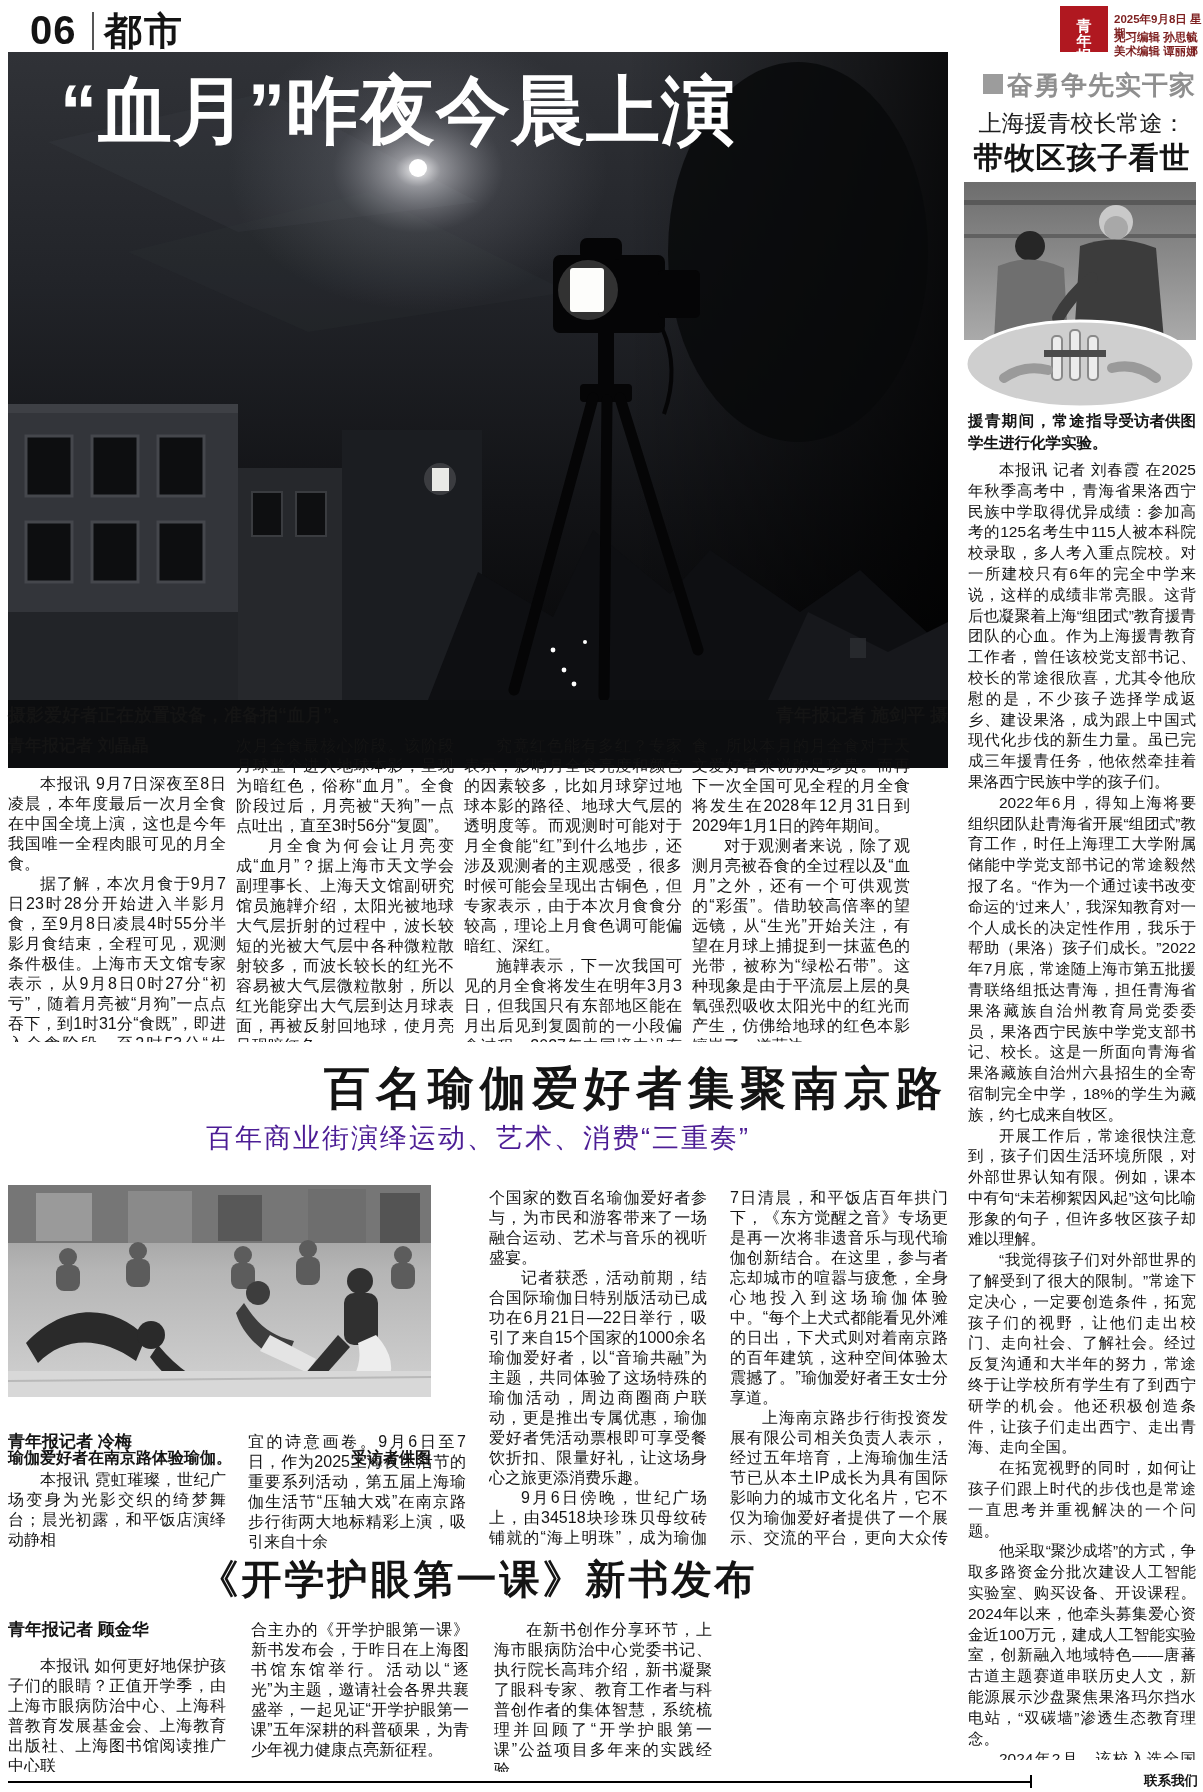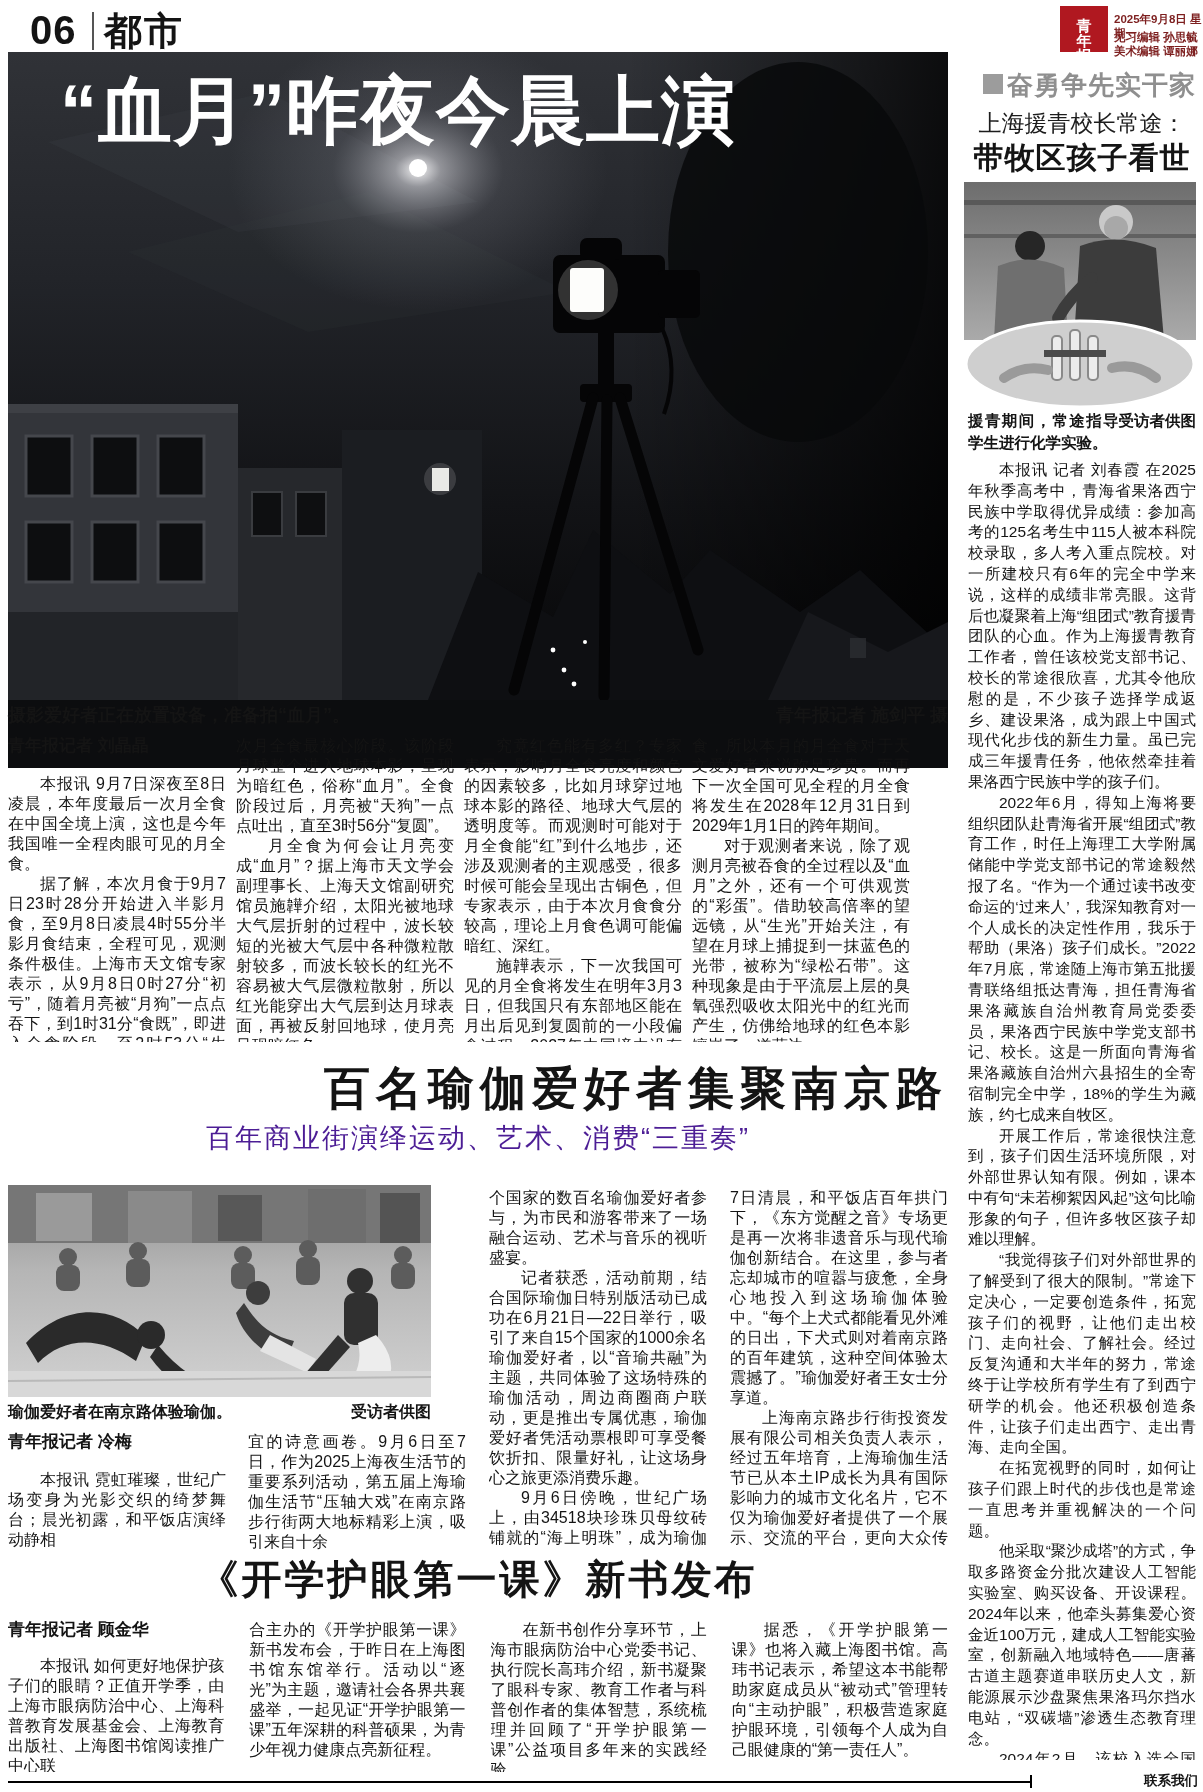--- a/index.html
+++ b/index.html
@@ -27,21 +27,21 @@
   .byline{font-size:17px;font-weight:bold;margin:0 0 18px 0;}
   .para{margin:0;text-indent:2em;text-align:justify;}
   .para.noind{text-indent:0;}
   .moon-cols .col{height:306px;}
   
   .yoga-head{position:absolute;left:8px;top:1058px;width:940px;text-align:right;
         font-size:46px;font-weight:bold;letter-spacing:6px;}
   .yoga-sub{position:absolute;left:8px;top:1120px;width:940px;text-align:center;
         font-size:27px;font-weight:400;letter-spacing:2px;color:#4c1d95;}
   .yoga-photo{position:absolute;left:8px;top:1185px;width:423px;height:212px;overflow:hidden;background:#bdbdbd;}
-  .yoga-cap{position:absolute;left:8px;top:1402px;width:423px;display:flex;justify-content:space-between;
+  .yoga-cap{position:absolute;left:8px;top:1448px;width:423px;display:flex;justify-content:space-between;
         font-size:16px;font-weight:bold;}
   .yoga-col{position:absolute;width:218px;overflow:hidden;font-size:16px;line-height:20px;text-align:justify;}
   .yc1{left:8px;top:1432px;height:126px;}
   .yc2{left:248px;top:1432px;height:126px;}
   .yc3{left:489px;top:1188px;height:360px;}
   .yc4{left:730px;top:1188px;height:360px;}
   
   .book-head{position:absolute;left:8px;top:1552px;width:940px;text-align:center;
         font-size:40px;font-weight:bold;letter-spacing:3px;}
   .book-cols{position:absolute;left:8px;top:1620px;width:940px;display:flex;gap:25px;}
@@ -263,23 +263,20 @@
       <div>
           <p class="para">本报讯 如何更好地保护孩子们的眼睛？正值开学季，由上海市眼病防治中心、上海科普教育发展基金会、上海教育出版社、上海图书馆阅读推广中心联</p>
         </div>
     </div>
     <div class="col">
         <p class="para noind">合主办的《开学护眼第一课》新书发布会，于昨日在上海图书馆东馆举行。活动以“逐光”为主题，邀请社会各界共襄盛举，一起见证“开学护眼第一课”五年深耕的科普硕果，为青少年视力健康点亮新征程。</p>
       </div>
     <div class="col">
         <p class="para">在新书创作分享环节，上海市眼病防治中心党委书记、执行院长高玮介绍，新书凝聚了眼科专家、教育工作者与科普创作者的集体智慧，系统梳理并回顾了“开学护眼第一课”公益项目多年来的实践经验。</p>
       </div>
-    <div class="col">
-        <p class="para">据悉，《开学护眼第一课》也将入藏上海图书馆。高玮书记表示，希望这本书能帮助家庭成员从“被动式”管理转向“主动护眼”，积极营造家庭护眼环境，引领每个人成为自己眼健康的“第一责任人”。</p>
-      </div>
   </div>
 
   <div class="sidebar">
     <div class="kicker">
       <span class="sq"></span><span>奋勇争先实干家</span>
     </div>
     <div class="sb-t1">上海援青校长常途：</div>
     <div class="sb-t2">带牧区孩子看世界</div>
     <div class="sb-photo">
       <svg width="232" height="226" viewBox="0 0 232 226">

